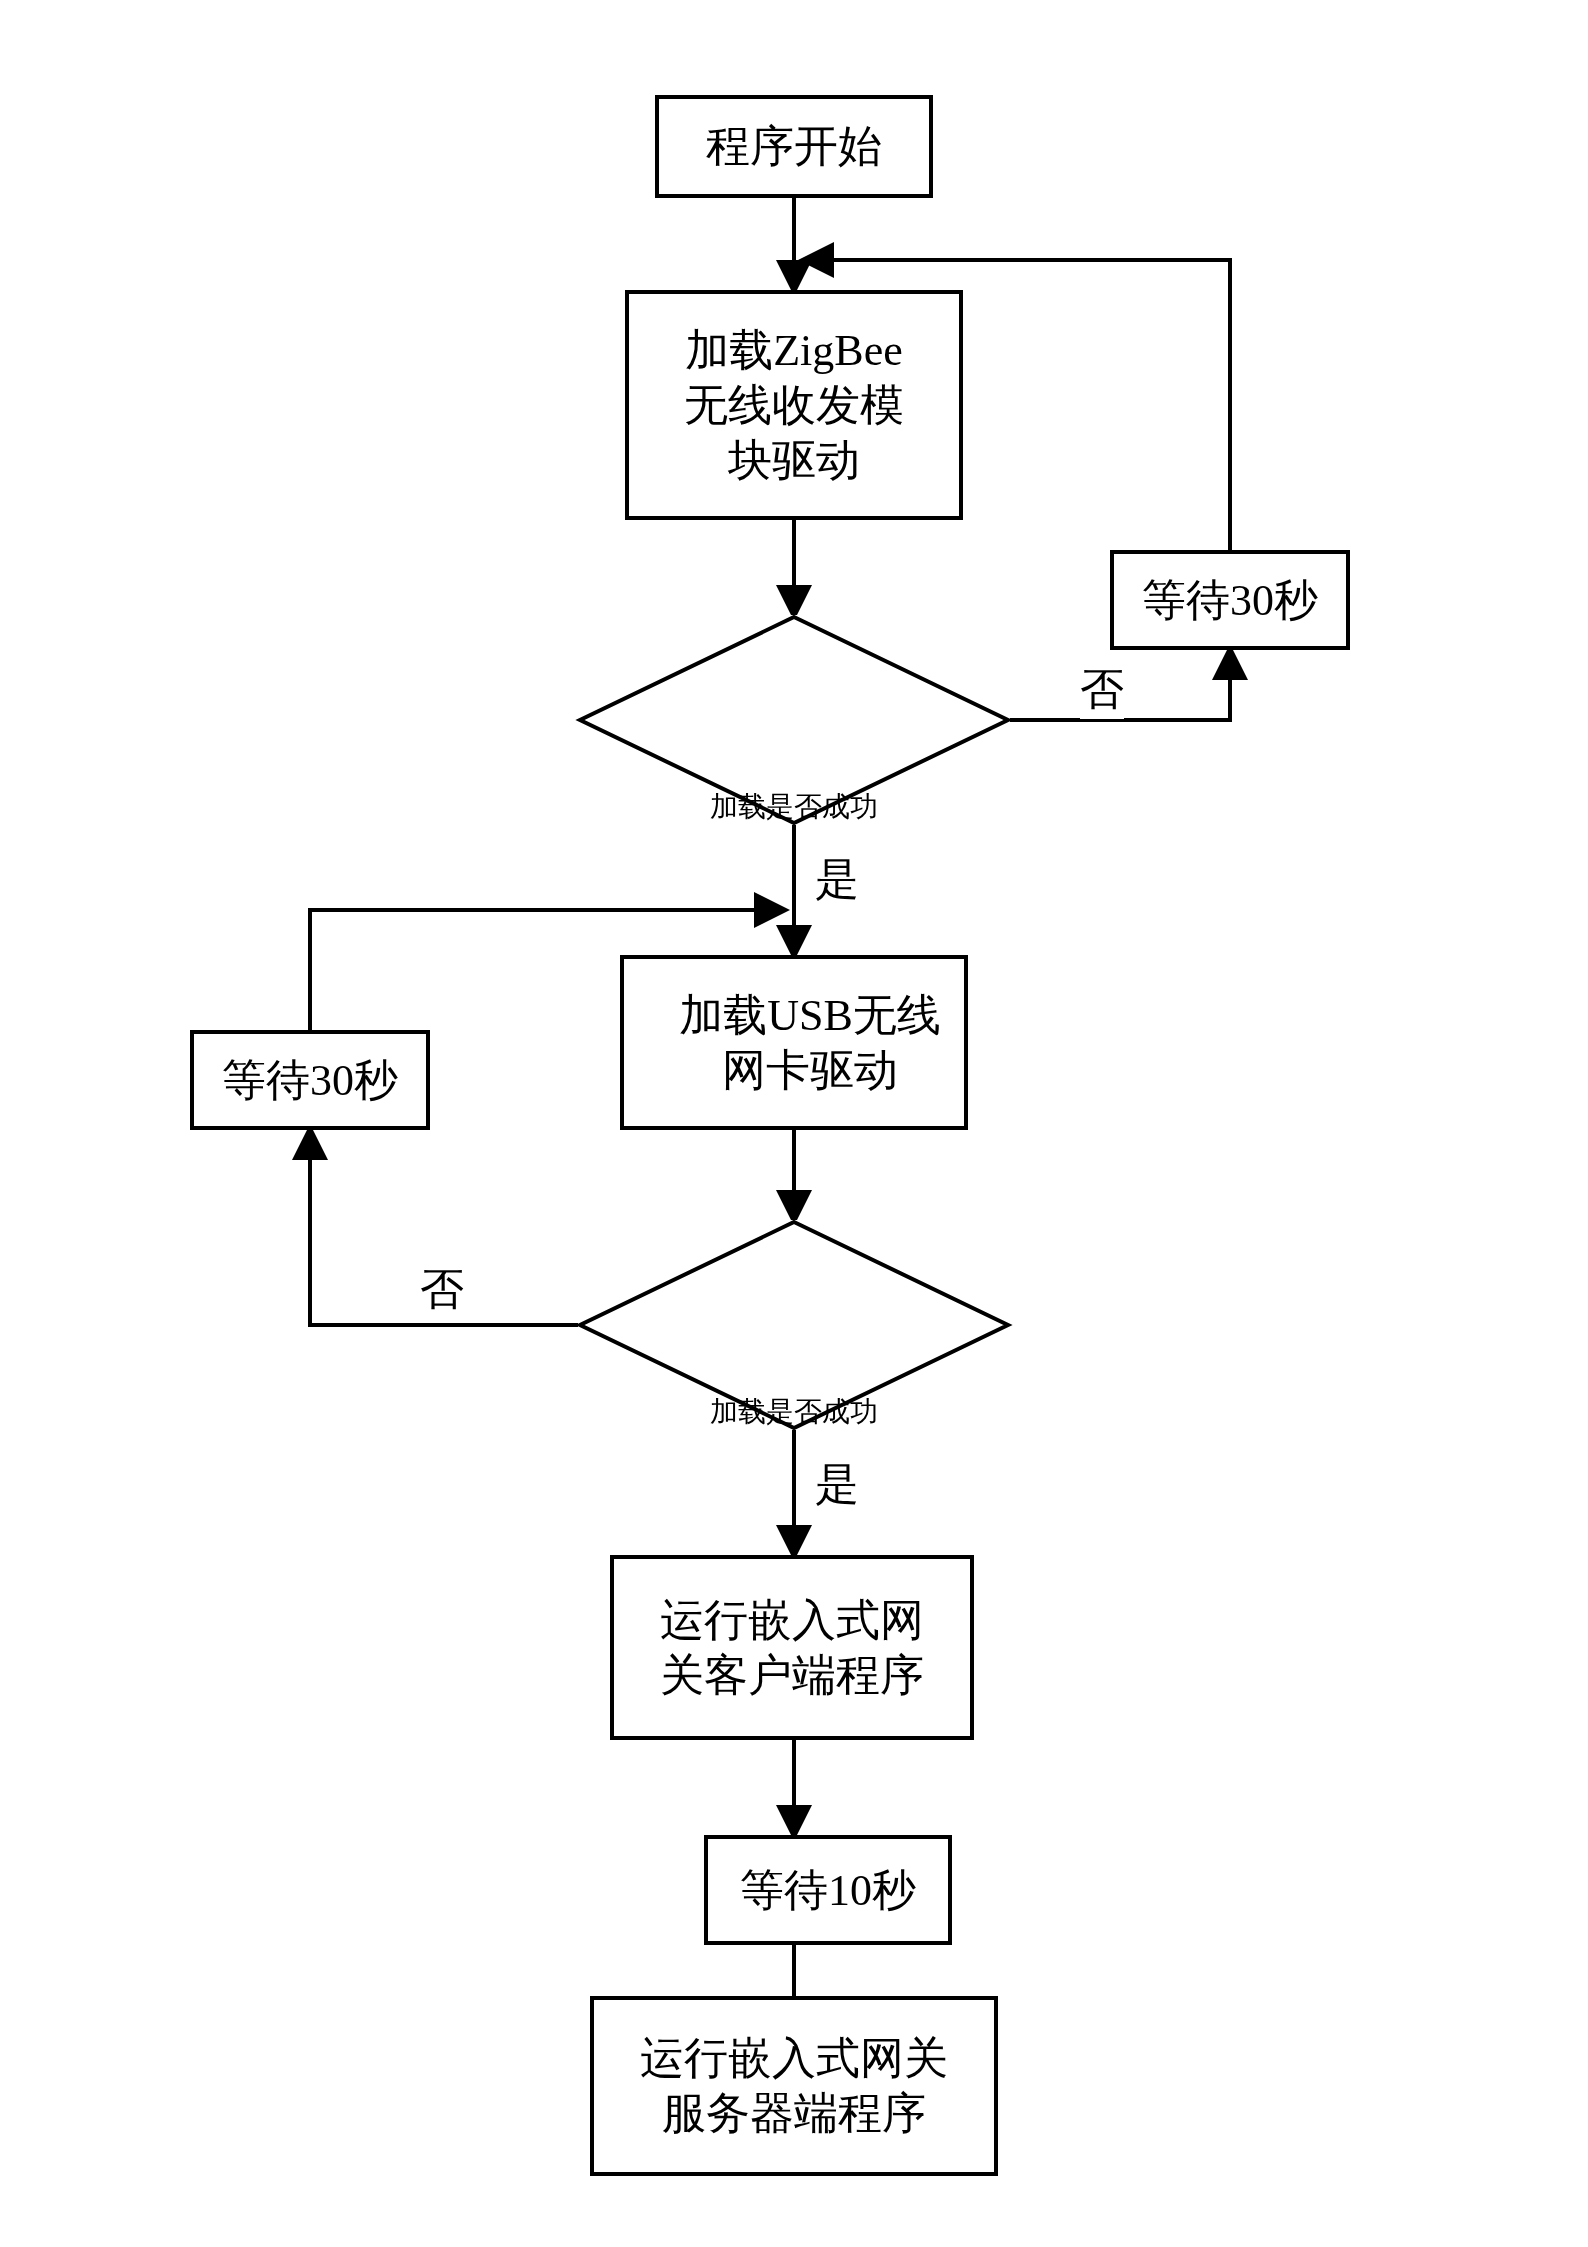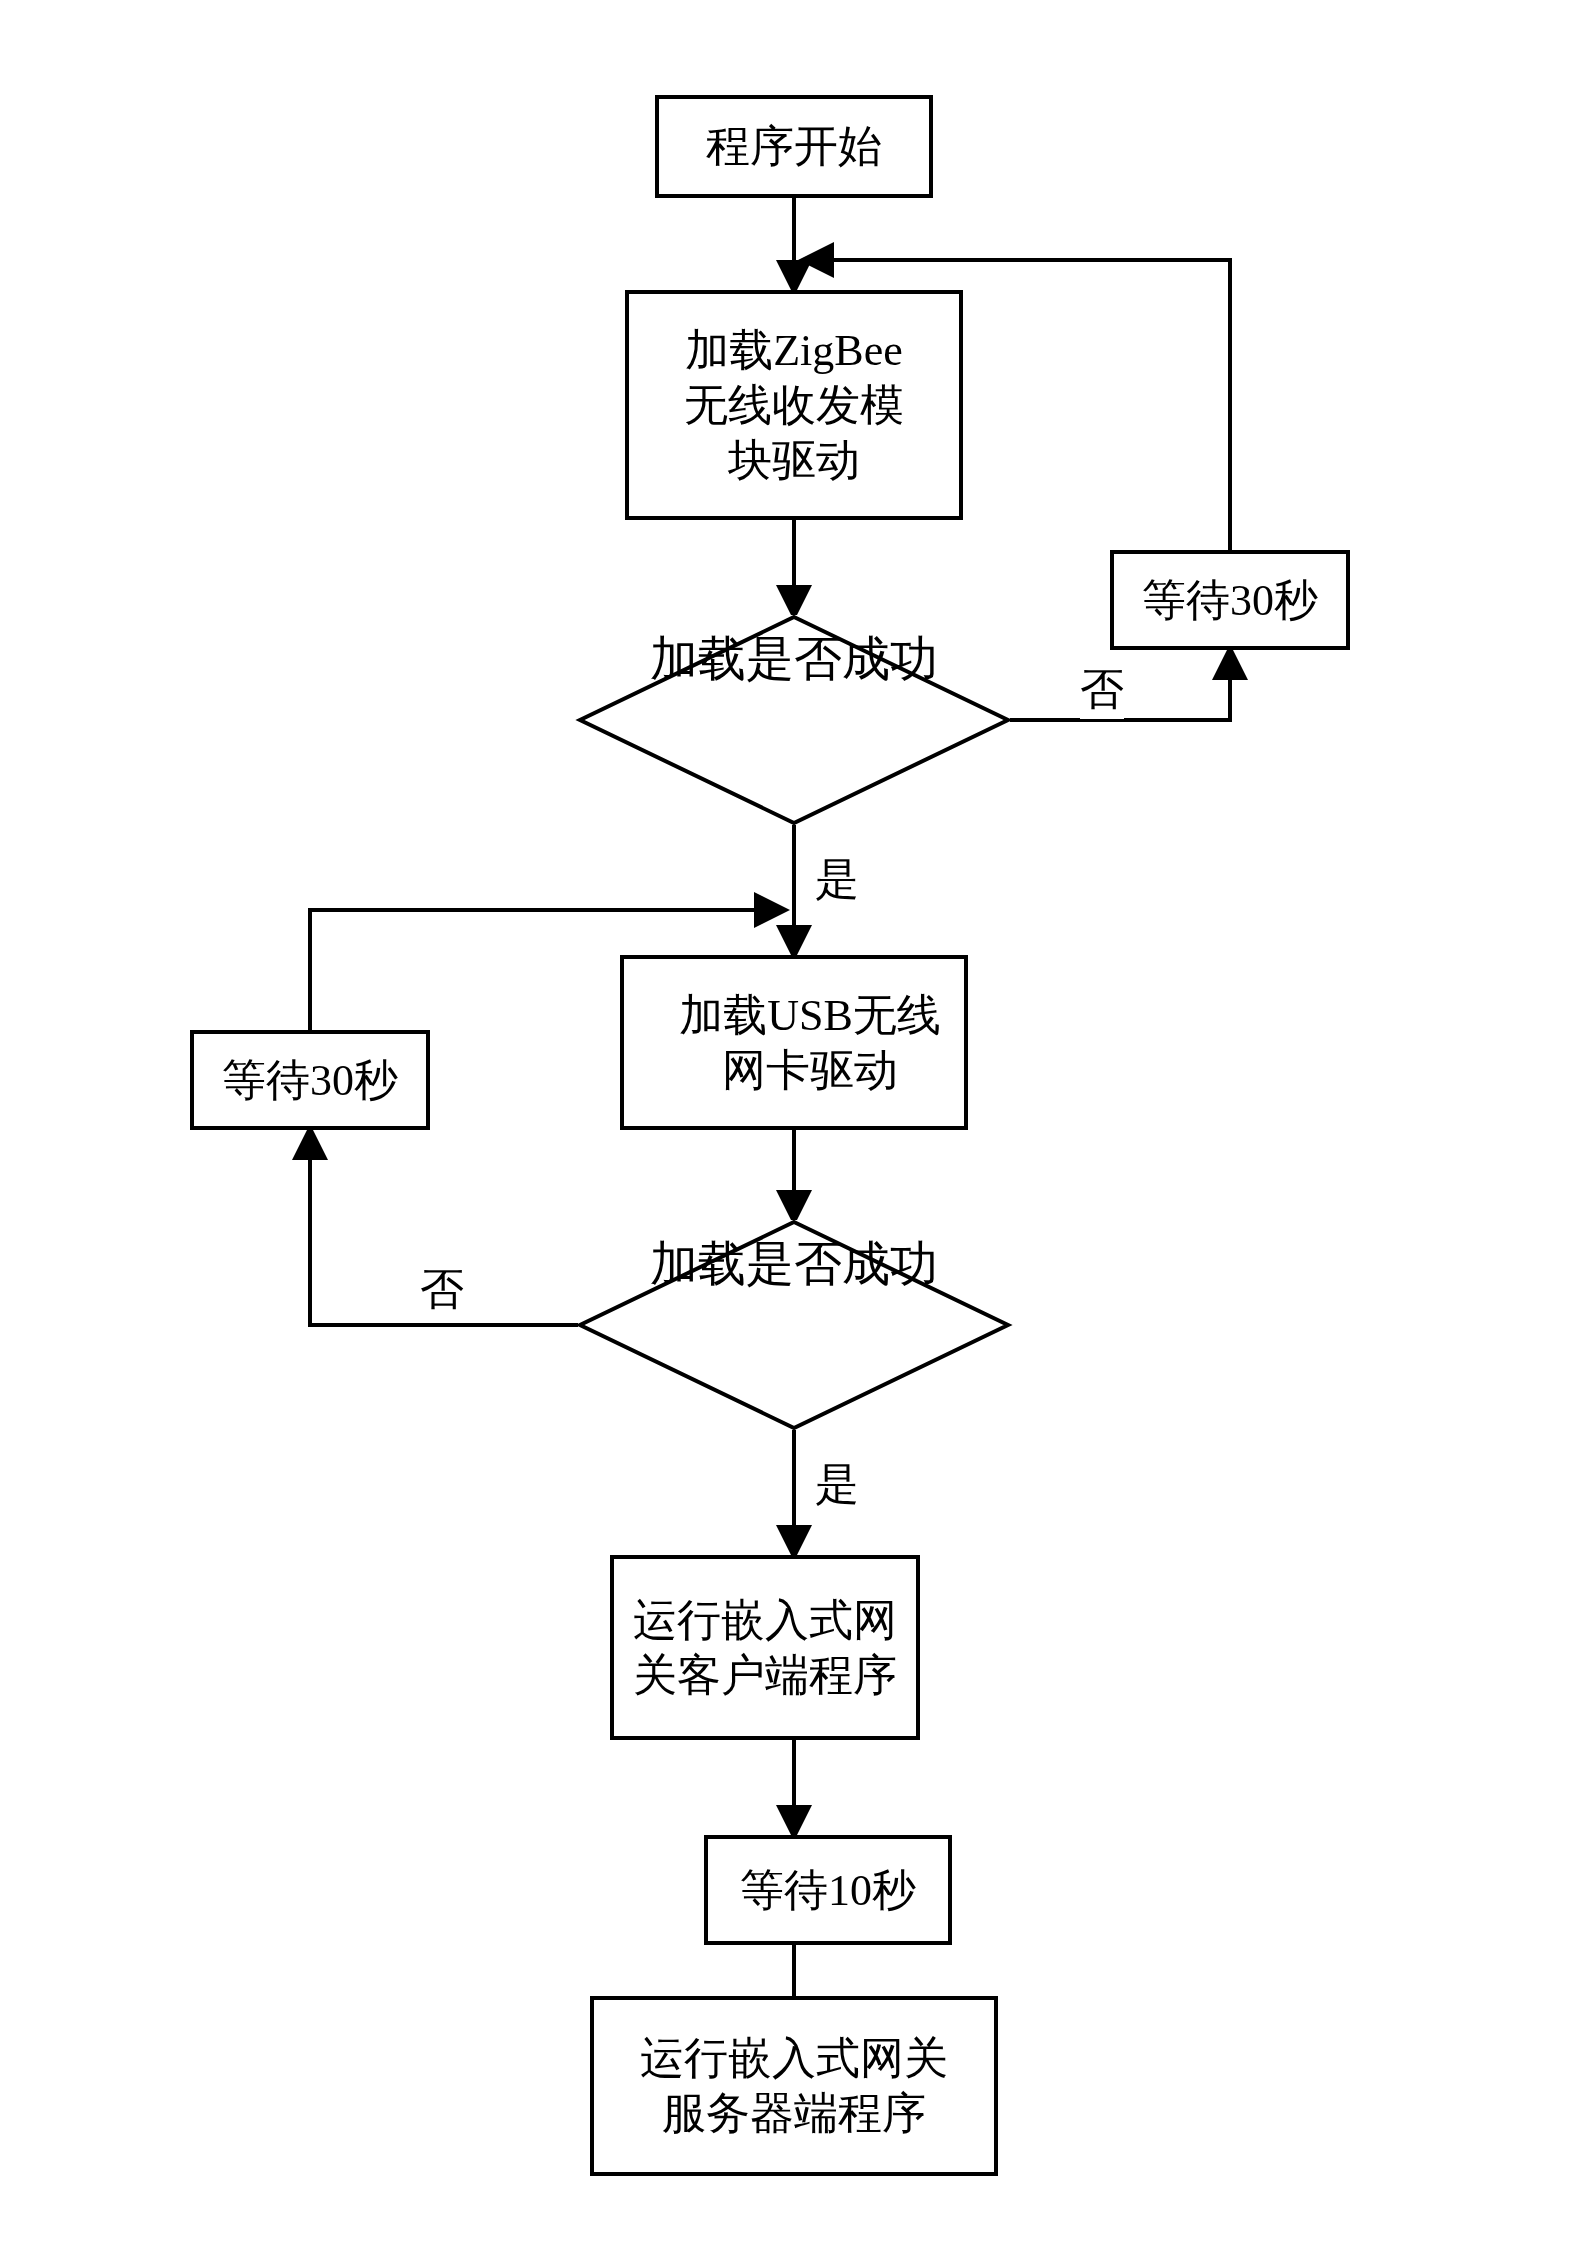--- a/index.html
+++ b/index.html
@@ -31,26 +31,26 @@
     position: absolute;
     background: #fff;
   }
   .diamond svg {
     position: absolute;
     left: 0; top: 0;
     overflow: visible;
   }
   .diamond .dlabel {
     position: absolute;
-    left: 0; top: 12px;
+    left: 0; top: 1px;
     width: 100%; height: 100%;
     display: flex;
-    align-items: flex-start;
+    align-items: flex-end;
     justify-content: center;
-    font-size: 48px;
+    font-size: 28px;
     text-align: center;
   }
   .edge-label {
     position: absolute;
     font-size: 44px;
     background: #fff;
   }
   svg.arrows {
     position: absolute;
     left: 0; top: 0;
@@ -128,21 +128,21 @@
     </svg>
     <div class="dlabel">
       <span>加载是否成功</span>
     </div>
   </div>
 
   <div class="box" style="left:190px; top:1030px; width:240px; height:100px;">
     <span>等待30秒</span>
   </div>
 
-  <div class="box" style="left:610px; top:1555px; width:310px; height:185px;">
+  <div class="box" style="left:610px; top:1555px; width:364px; height:185px;">
     <span style="white-space:pre-line">运行嵌入式网
 关客户端程序</span>
   </div>
 
   <div class="box" style="left:670px; top:1835px; width:248px; height:110px;margin-left:34px;">
     <span>等待10秒</span>
   </div>
 
   <div class="box" style="left:590px; top:1996px; width:408px; height:180px;">
     <span style="white-space:pre-line">运行嵌入式网关

